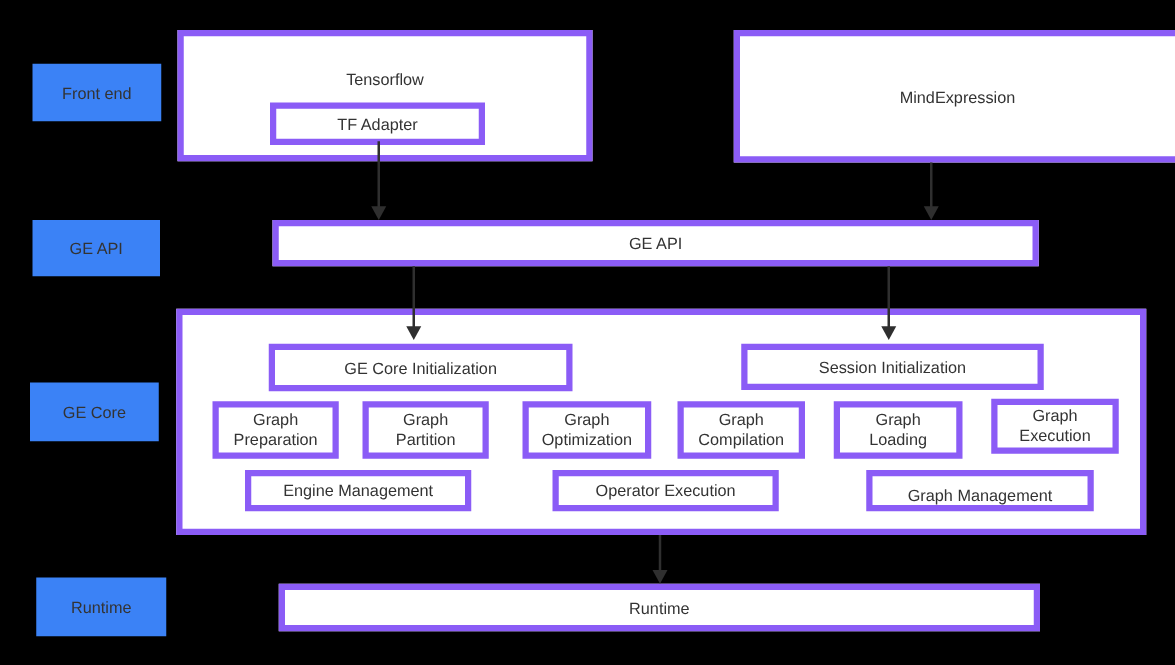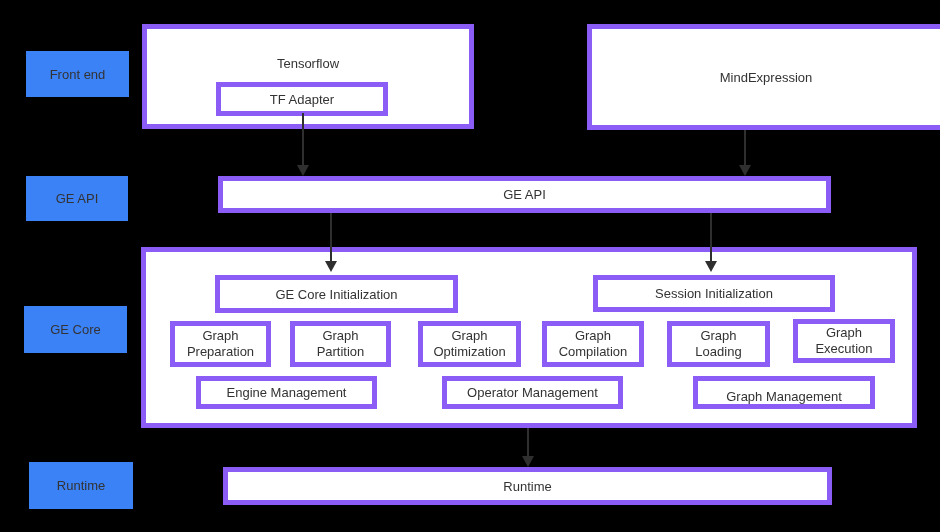--- a/index.html
+++ b/index.html
@@ -137,21 +137,21 @@
     </div>
     <div class="box" style="left:647px; top:67px; width:102px; height:44px;">
       <span class="two-line">Graph
 Execution</span>
     </div>
 
     <div class="box" style="left:50px; top:124px; width:181px; height:33px;">
       <span>Engine Management</span>
     </div>
     <div class="box" style="left:296px; top:124px; width:181px; height:33px;">
-      <span>Operator Management</span>
+      <span>Operator Execution</span>
     </div>
     <div class="box" style="left:547px; top:124px; width:182px; height:33px;align-items:flex-end;">
       <span>Graph Management</span>
     </div>
   </div>
 
   <div class="box" style="left:223px; top:467px; width:609px; height:38px;">
     <span>Runtime</span>
   </div>
 

